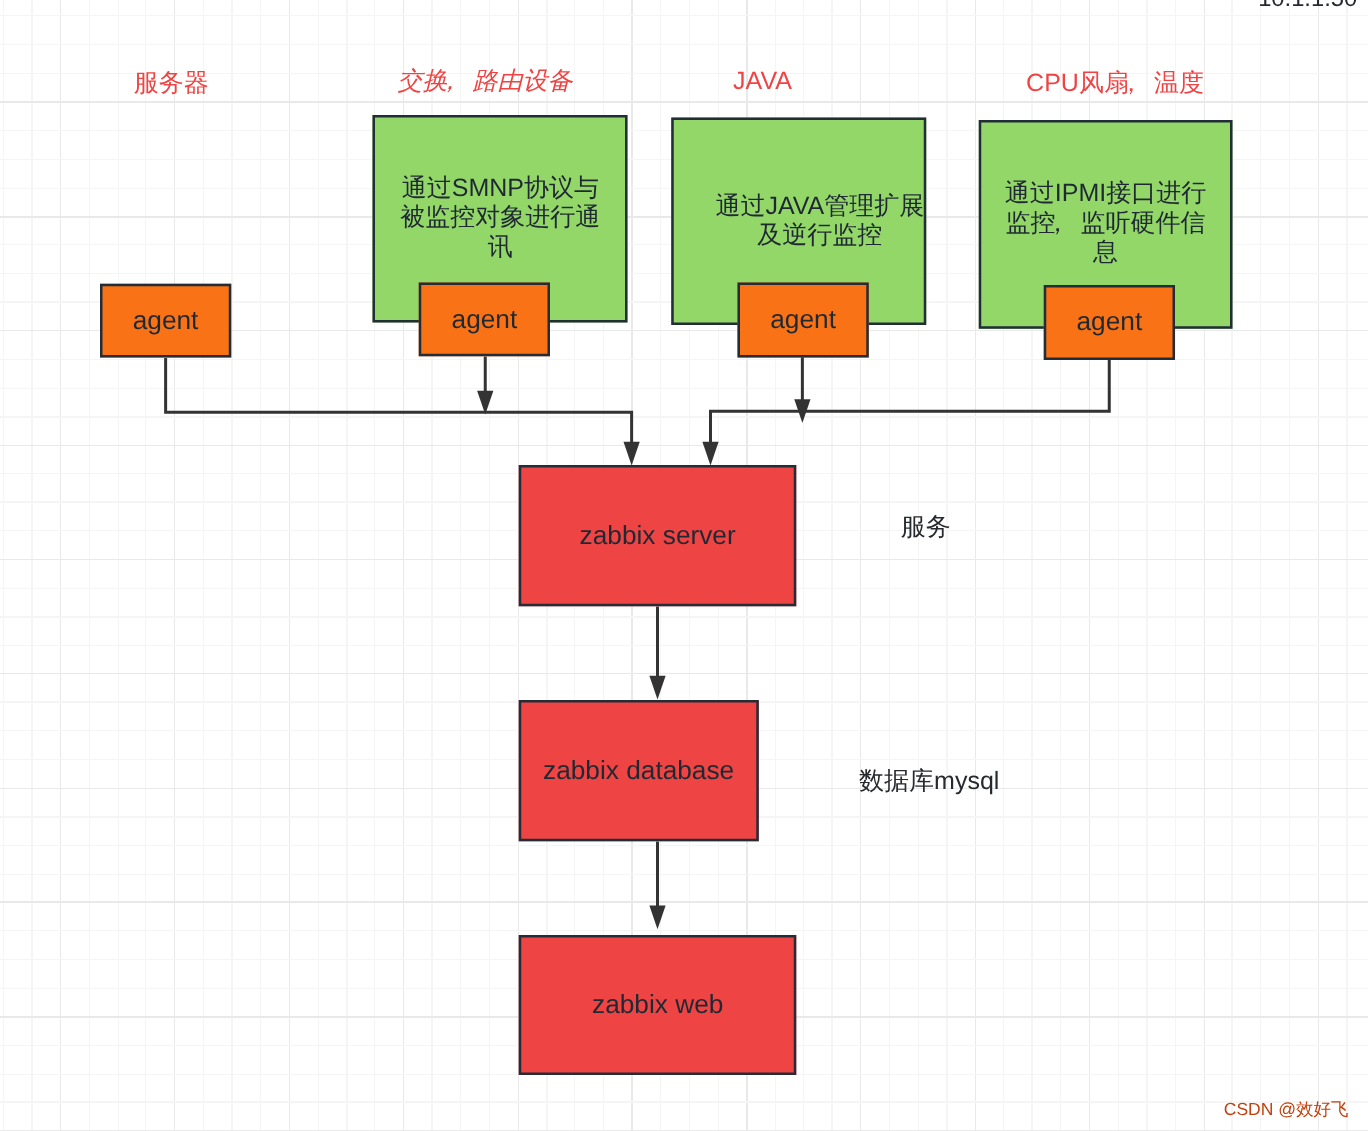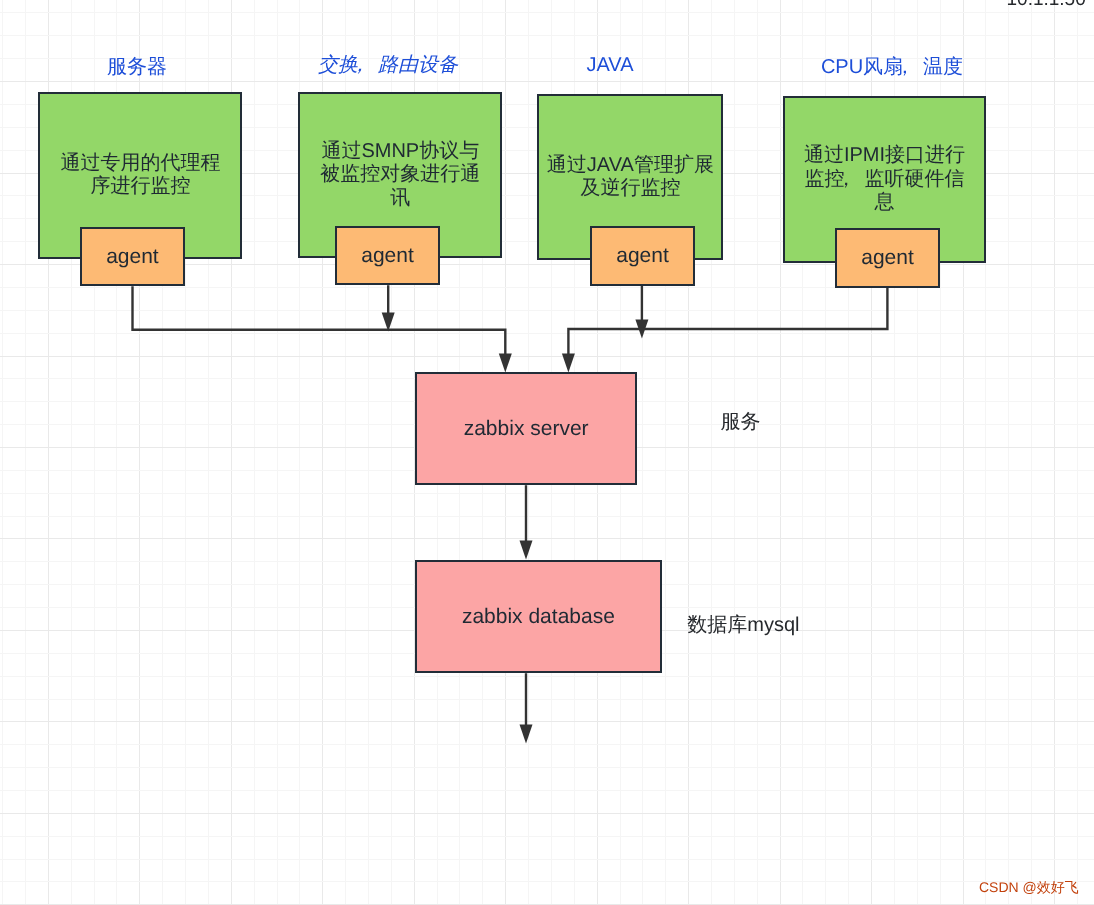--- a/index.html
+++ b/index.html
@@ -10,24 +10,24 @@
     -webkit-font-smoothing:antialiased;
     text-rendering:geometricPrecision;
   }
   #canvas{position:relative;width:1094px;height:905px;transform:translateZ(0);}
   svg.layer{position:absolute;left:0;top:0;width:1094px;height:905px;overflow:visible;}
   .node{position:absolute;box-sizing:border-box;display:flex;align-items:center;justify-content:center;
         border:2.4px solid #222d38;}
   .node > span{display:block;text-align:center;line-height:23.4px;color:#1f2933;font-size:20px;
              white-space:pre-line;flex:none;}
   .node.green{background:#93d768;}
-  .node.agent{background:#fdba74;}
-  .node.red{background:#fca5a5;}
+  .node.agent{background:#f97316;}
+  .node.red{background:#ef4444;}
   .node.agent > span,.node.red > span{font-size:21px;}
-  .caption{position:absolute;text-align:center;color:#1d4ed8;white-space:nowrap;
+  .caption{position:absolute;text-align:center;color:#ef4444;white-space:nowrap;
            font-size:20px;line-height:20px;transform:translate(-50%,-50%);}
   .sidelabel{position:absolute;text-align:center;color:#26292d;font-size:20px;line-height:23.4px;
              white-space:pre-line;transform:translate(-50%,-50%);}
   .topnote{position:absolute;color:#26292d;font-size:19px;white-space:nowrap;line-height:19px;}
   
   .fw-comma{position:relative;left:-0.42em;}
   span.tline{display:block;white-space:nowrap;}
   .watermark{position:absolute;color:#c2410c;white-space:nowrap;font-size:14px;line-height:14px;}
 </style>
 </head>
@@ -153,30 +153,26 @@
 
   <div class="caption" style="left: 137px; top: 67px;">服务器</div>
   <div class="caption" style="left: 388px; top: 65px; font-style: italic;">
       <span class="tline">交换<span class="fw-comma">，</span>路由设备</span>
     </div>
   <div class="caption" style="left: 610px; top: 65px;">JAVA</div>
   <div class="caption" style="left: 892px; top: 67px;">
       <span class="tline">CPU风扇<span class="fw-comma">，</span>温度</span>
     </div>
 
-  <div class="node green" style="left: 38.4px; top: 91.5px; width: 204px; height: 167.7px;">
-      <span>通过专用的代理程
-序进行监控</span>
-    </div>
   <div class="node green" style="left: 298.4px; top: 91.7px; width: 203.8px; height: 166.8px;">
       <span>通过SMNP协议与
 被监控对象进行通
 讯</span>
     </div>
-  <div class="node green" style="left: 537.4px; top: 93.7px; width: 186px; height: 166.6px;">
+  <div class="node green" style="left: 537.4px; top: 93.7px; width: 204px; height: 166.6px; justify-content: flex-end;">
       <span>通过JAVA管理扩展
 及逆行监控</span>
     </div>
   <div class="node green" style="left: 782.5px; top: 95.6px; width: 203.9px; height: 167.7px;">
       <span><span class="tline">通过IPMI接口进行</span><span class="tline">监控<span class="fw-comma">，</span>监听硬件信</span><span class="tline">息</span></span>
     </div>
 
   <div class="node agent" style="left: 79.9px; top: 226.9px; width: 105.1px; height: 59.4px;">
       <span>agent</span>
     </div>
@@ -186,22 +182,25 @@
   <div class="node agent" style="left: 589.9px; top: 225.9px; width: 105.2px; height: 59.7px;">
       <span>agent</span>
     </div>
   <div class="node agent" style="left: 834.9px; top: 227.9px; width: 105.2px; height: 59.7px;">
       <span>agent</span>
     </div>
 
   <div class="node red" style="left: 414.9px; top: 371.9px; width: 222.5px; height: 113.3px;">
       <span>zabbix server</span>
     </div>
-  <div class="node red" style="left: 414.9px; top: 559.9px; width: 247px; height: 113.3px;">
+  <div class="node red" style="left: 414.9px; top: 559.9px; width: 192px; height: 113.3px;">
       <span>zabbix database</span>
+    </div>
+  <div class="node red" style="left: 414.9px; top: 748px; width: 222.5px; height: 112px;">
+      <span>zabbix web</span>
     </div>
 
   <div class="sidelabel" style="left: 740.6px; top: 423px;">服务</div>
   <div class="sidelabel" style="left: 743.4px; top: 625.5px;">数据库mysql</div>
 
   <div class="topnote" style="left: 1006.5px; top: -10.5px;">10.1.1.50</div>
   <div class="watermark" style="left: 979px; top: 880px;">CSDN @效好飞</div>
 </div>
 
 </body></html>

